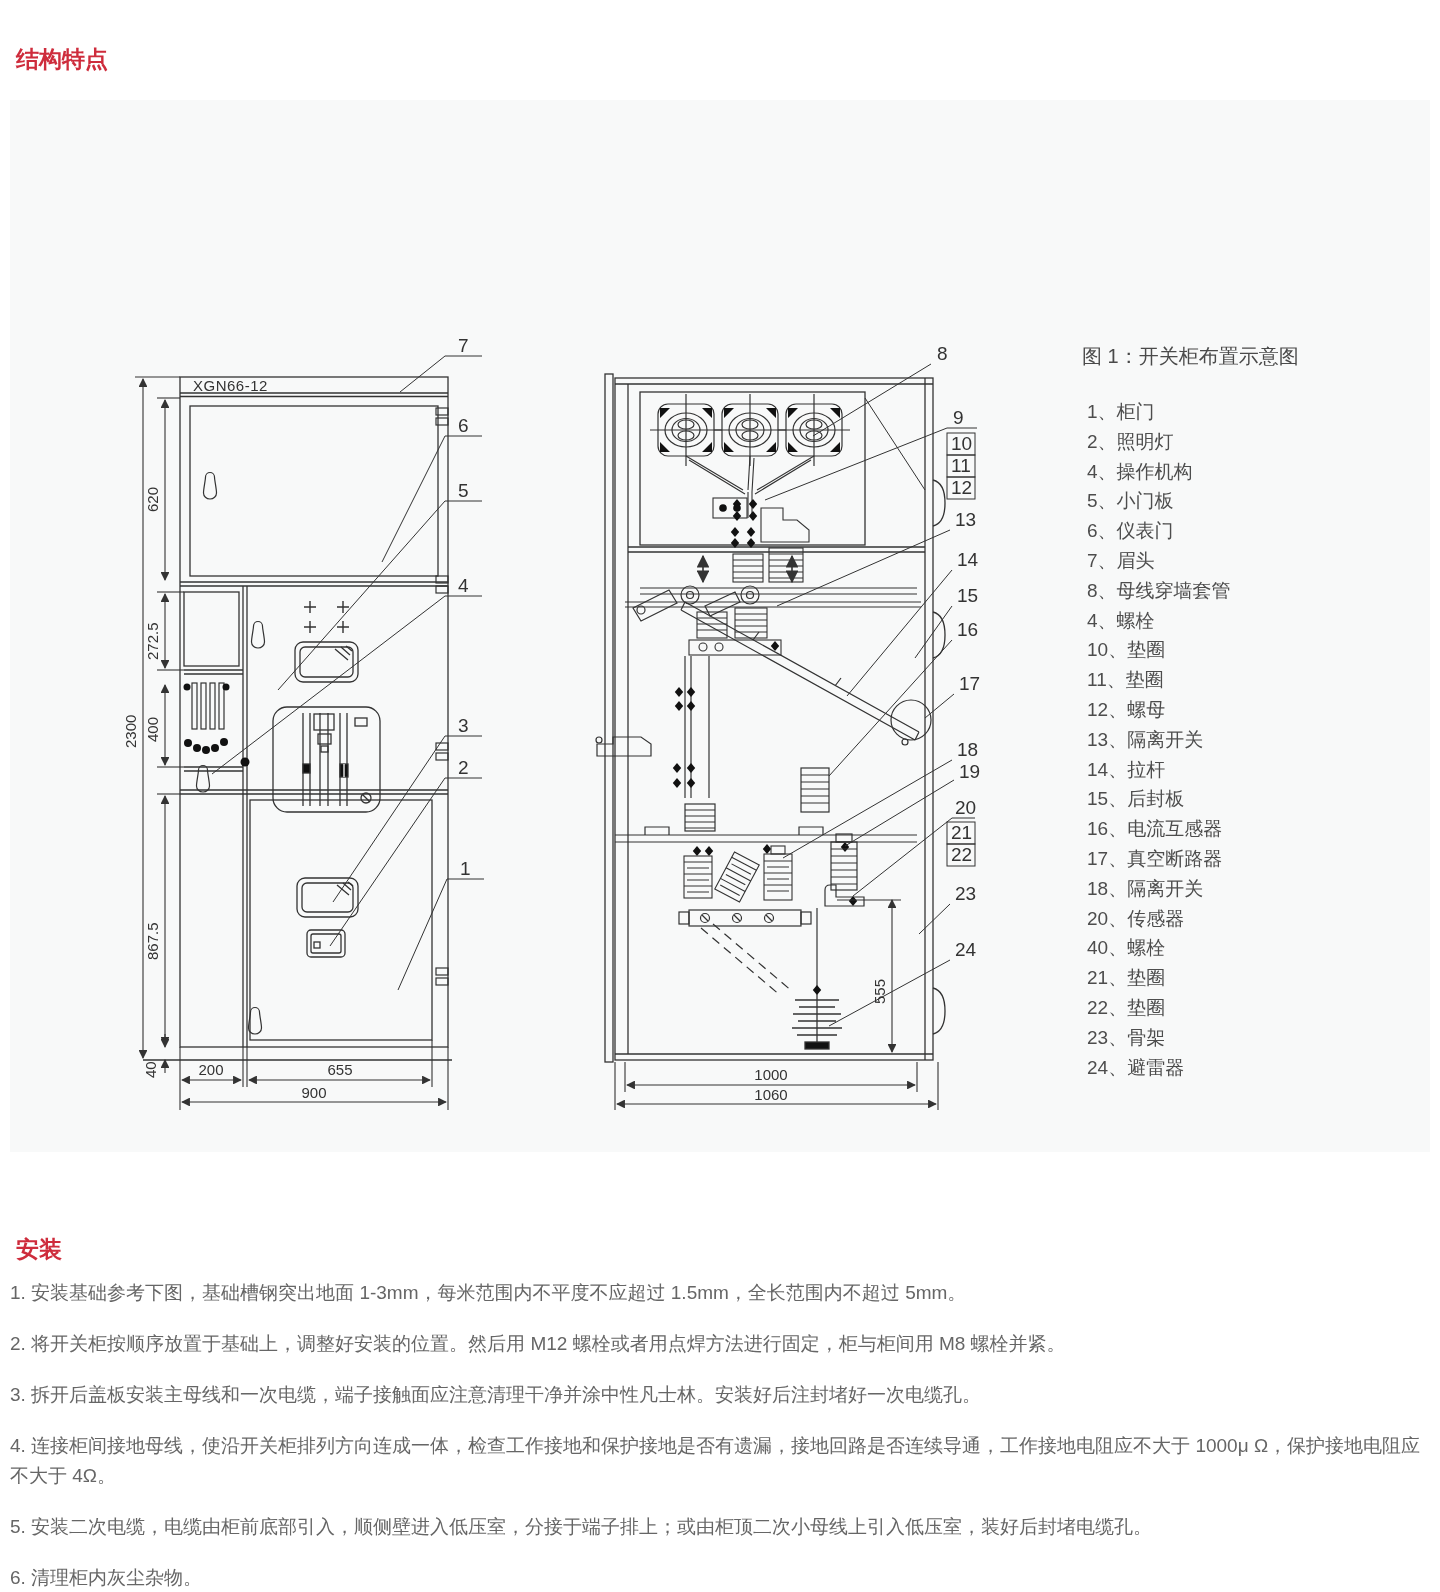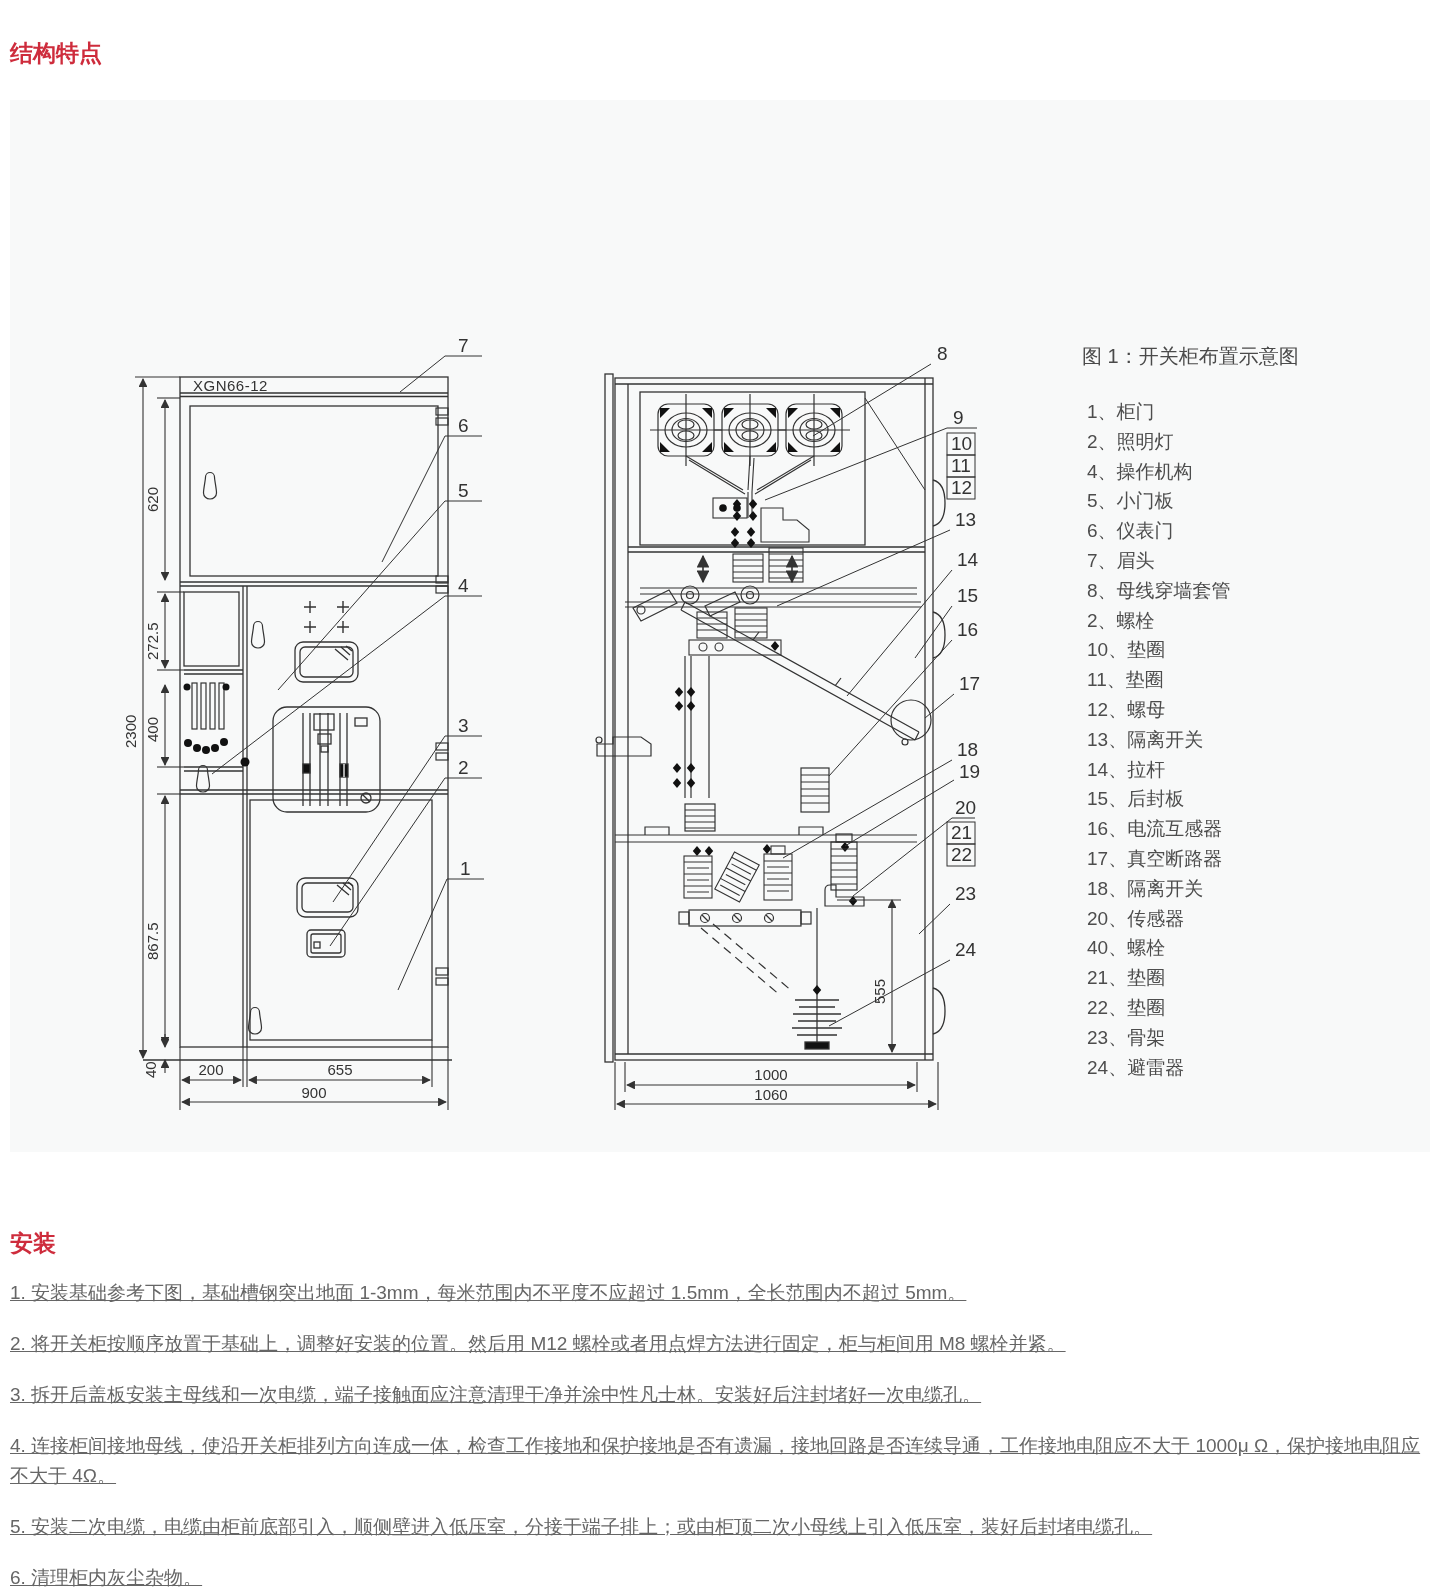--- a/index.html
+++ b/index.html
@@ -1,34 +1,34 @@
 <!DOCTYPE html>
 <html><head>
 <meta charset="utf-8">
 <style>
   html,body{margin:0;padding:0;background:#fff;}
   body{width:1440px;height:1592px;position:relative;overflow:hidden;
        font-family:"Liberation Sans","DejaVu Sans",sans-serif;}
-  .sec-title{position:absolute;left:10px;font-size:23px;font-weight:bold;color:#ce2c3c;margin:0;font-family:Liberation Serif, serif;}
+  .sec-title{position:absolute;left:10px;font-size:23px;font-weight:bold;color:#ce2c3c;margin:6px;font-family:Liberation Serif, serif;}
   #title-structure{top:38px;}
   #title-install{top:1228px;}
   .figure-panel{position:absolute;left:10px;top:100px;width:1420px;height:1052px;background:#f8f9f9;}
   .drawing{position:absolute;}
   #front-view{left:90px;top:230px;}
   #side-view{left:575px;top:240px;}
   svg text{font-family:"Liberation Sans","DejaVu Sans",sans-serif;fill:#333;}
   .dimt{font-size:15px;}
   .callt{font-size:19px;}
   .modelt{font-size:15px;letter-spacing:.5px;}
   .legend{position:absolute;left:1072px;top:243px;width:320px;color:#4d4d4d;}
   .legend-title{font-size:20px;color:#4a4a4a;}
   .legend ul{list-style:none;margin:27px 0 13px 0;padding:0 0 0 5px;}
   .legend li{font-size:19px;line-height:29.8px;}
   .install-steps{position:absolute;left:10px;top:1278px;width:1420px;color:#666;}
-  .install-steps p{margin:0 0 21px 0;font-size:19px;line-height:30px;text-decoration:underline;}
+  .install-steps p{margin:0 0 21px 0;font-size:19px;line-height:30px;}
 </style>
 </head>
 <body>
 
 <h1 class="sec-title" id="title-structure">结构特点</h1>
 
 <div class="figure-panel">
 
   <svg id="front-view" class="drawing" width="390" height="785" viewBox="0 0 390 785">
     <defs>
@@ -413,21 +413,21 @@
   <div class="legend">
     <div class="legend-title">图 1：开关柜布置示意图</div>
     <ul>
       <li>1、柜门</li>
       <li>2、照明灯</li>
       <li>4、操作机构</li>
       <li>5、小门板</li>
       <li>6、仪表门</li>
       <li>7、眉头</li>
       <li>8、母线穿墙套管</li>
-      <li>2、螺栓</li>
+      <li>4、螺栓</li>
       <li>10、垫圈</li>
       <li>11、垫圈</li>
       <li>12、螺母</li>
       <li>13、隔离开关</li>
       <li>14、拉杆</li>
       <li>15、后封板</li>
       <li>16、电流互感器</li>
       <li>17、真空断路器</li>
       <li>18、隔离开关</li>
       <li>20、传感器</li>

